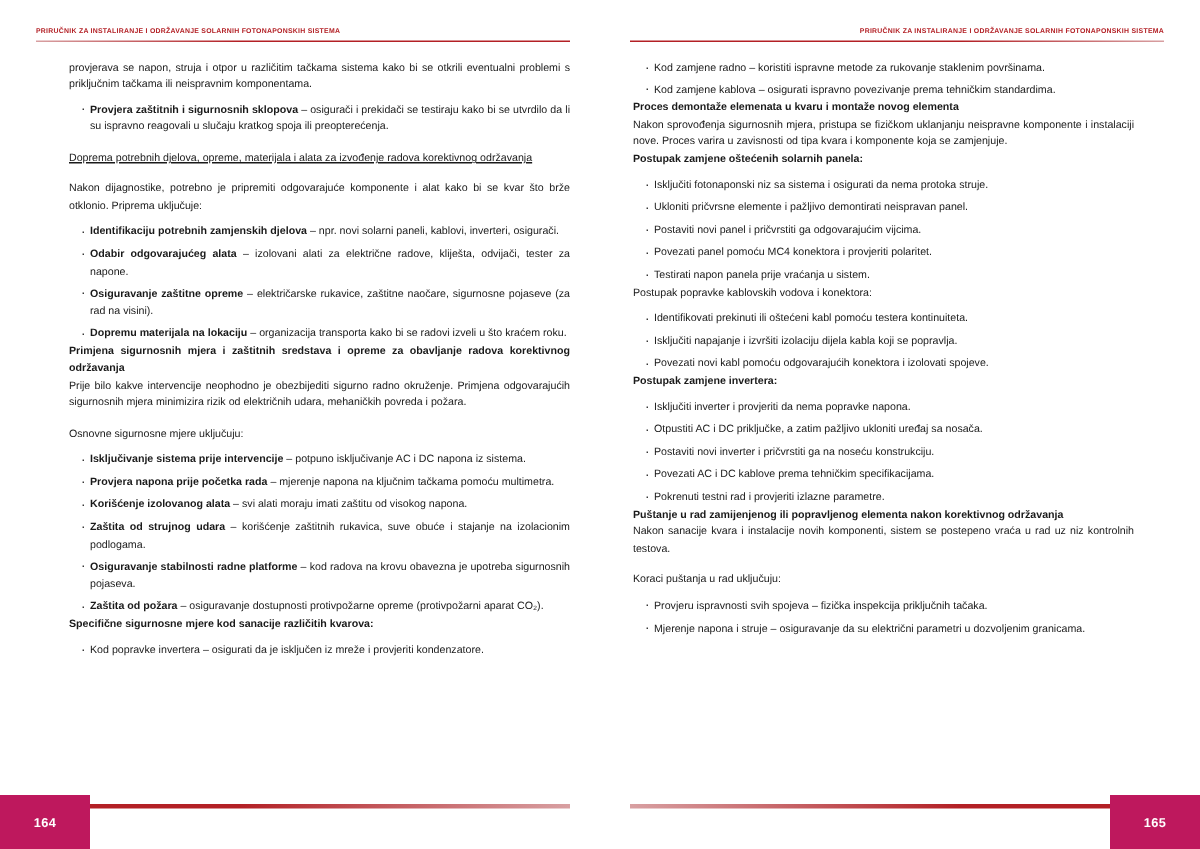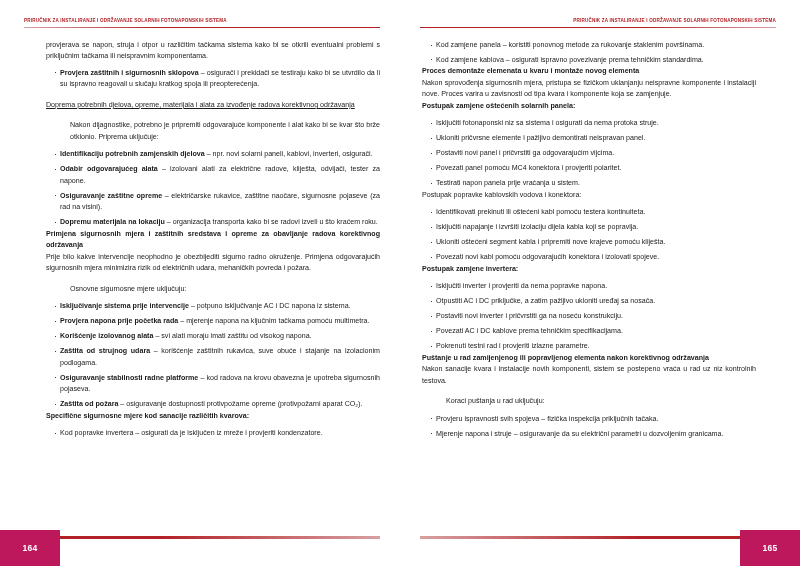--- a/index.html
+++ b/index.html
@@ -74,21 +74,21 @@
     text-align: justify;
   }
   .page-left  .column { left: 46px; right: 20px; }
   .page-right .column { left: 22px; right: 44px; }
 
   p.para {
     margin: 0 0 0 0;
     text-align: justify;
     text-justify: inter-word;
   }
-  p.para + p.para { margin-top: 9px; margin-left: 24px; }
+  p.para + p.para { margin-top: 9px; }
 
   p.heading {
     font-weight: 700;
     margin-bottom: 0;
     text-align: justify;
   }
 
   p.lead {
     margin-top: 9px;
     text-decoration: underline;
@@ -228,21 +228,21 @@
     <div class="page-inner">
       <div class="header">
         <span class="header-text">PRIRUČNIK ZA INSTALIRANJE I ODRŽAVANJE SOLARNIH FOTONAPONSKIH SISTEMA</span>
       </div>
     </div>
     <div class="header-rule"></div>
 
     <div class="column">
 
       <ul class="bullets" style="margin-top:0;">
-          <li><span>Kod zamjene panela – koristiti ponovnog metode za rukovanje staklenim površinama.</span></li>
+          <li><span>Kod zamjene radno – koristiti ispravne metode za rukovanje staklenim površinama.</span></li>
           <li><span>Kod zamjene kablova – osigurati ispravno povezivanje prema tehničkim standardima.</span></li>
         </ul>
 
       <p class="heading">Proces demontaže elemenata u kvaru i montaže novog elementa</p>
 
       <p class="para">Nakon sprovođenja sigurnosnih mjera, pristupa se fizičkom uklanjanju neispravne komponente i instalaciji nove. Proces varira u zavisnosti od tipa kvara i komponente koja se zamjenjuje.</p>
 
       <p class="heading">Postupak zamjene oštećenih solarnih panela:</p>
 
       <ul class="bullets">
@@ -251,21 +251,20 @@
           <li><span>Postaviti novi panel i pričvrstiti ga odgovarajućim vijcima.</span></li>
           <li><span>Povezati panel pomoću MC4 konektora i provjeriti polaritet.</span></li>
           <li><span>Testirati napon panela prije vraćanja u sistem.</span></li>
         </ul>
 
       <p class="para">Postupak popravke kablovskih vodova i konektora:</p>
 
       <ul class="bullets">
           <li><span>Identifikovati prekinuti ili oštećeni kabl pomoću testera kontinuiteta.</span></li>
           <li><span>Isključiti napajanje i izvršiti izolaciju dijela kabla koji se popravlja.</span></li>
-          <li><span>Ukloniti oštećeni segment kabla i pripremiti nove krajeve pomoću kliješta.</span></li>
           <li><span>Povezati novi kabl pomoću odgovarajućih konektora i izolovati spojeve.</span></li>
         </ul>
 
       <p class="heading">Postupak zamjene invertera:</p>
 
       <ul class="bullets">
           <li><span>Isključiti inverter i provjeriti da nema popravke napona.</span></li>
           <li><span>Otpustiti AC i DC priključke, a zatim pažljivo ukloniti uređaj sa nosača.</span></li>
           <li><span>Postaviti novi inverter i pričvrstiti ga na noseću konstrukciju.</span></li>
           <li><span>Povezati AC i DC kablove prema tehničkim specifikacijama.</span></li>

